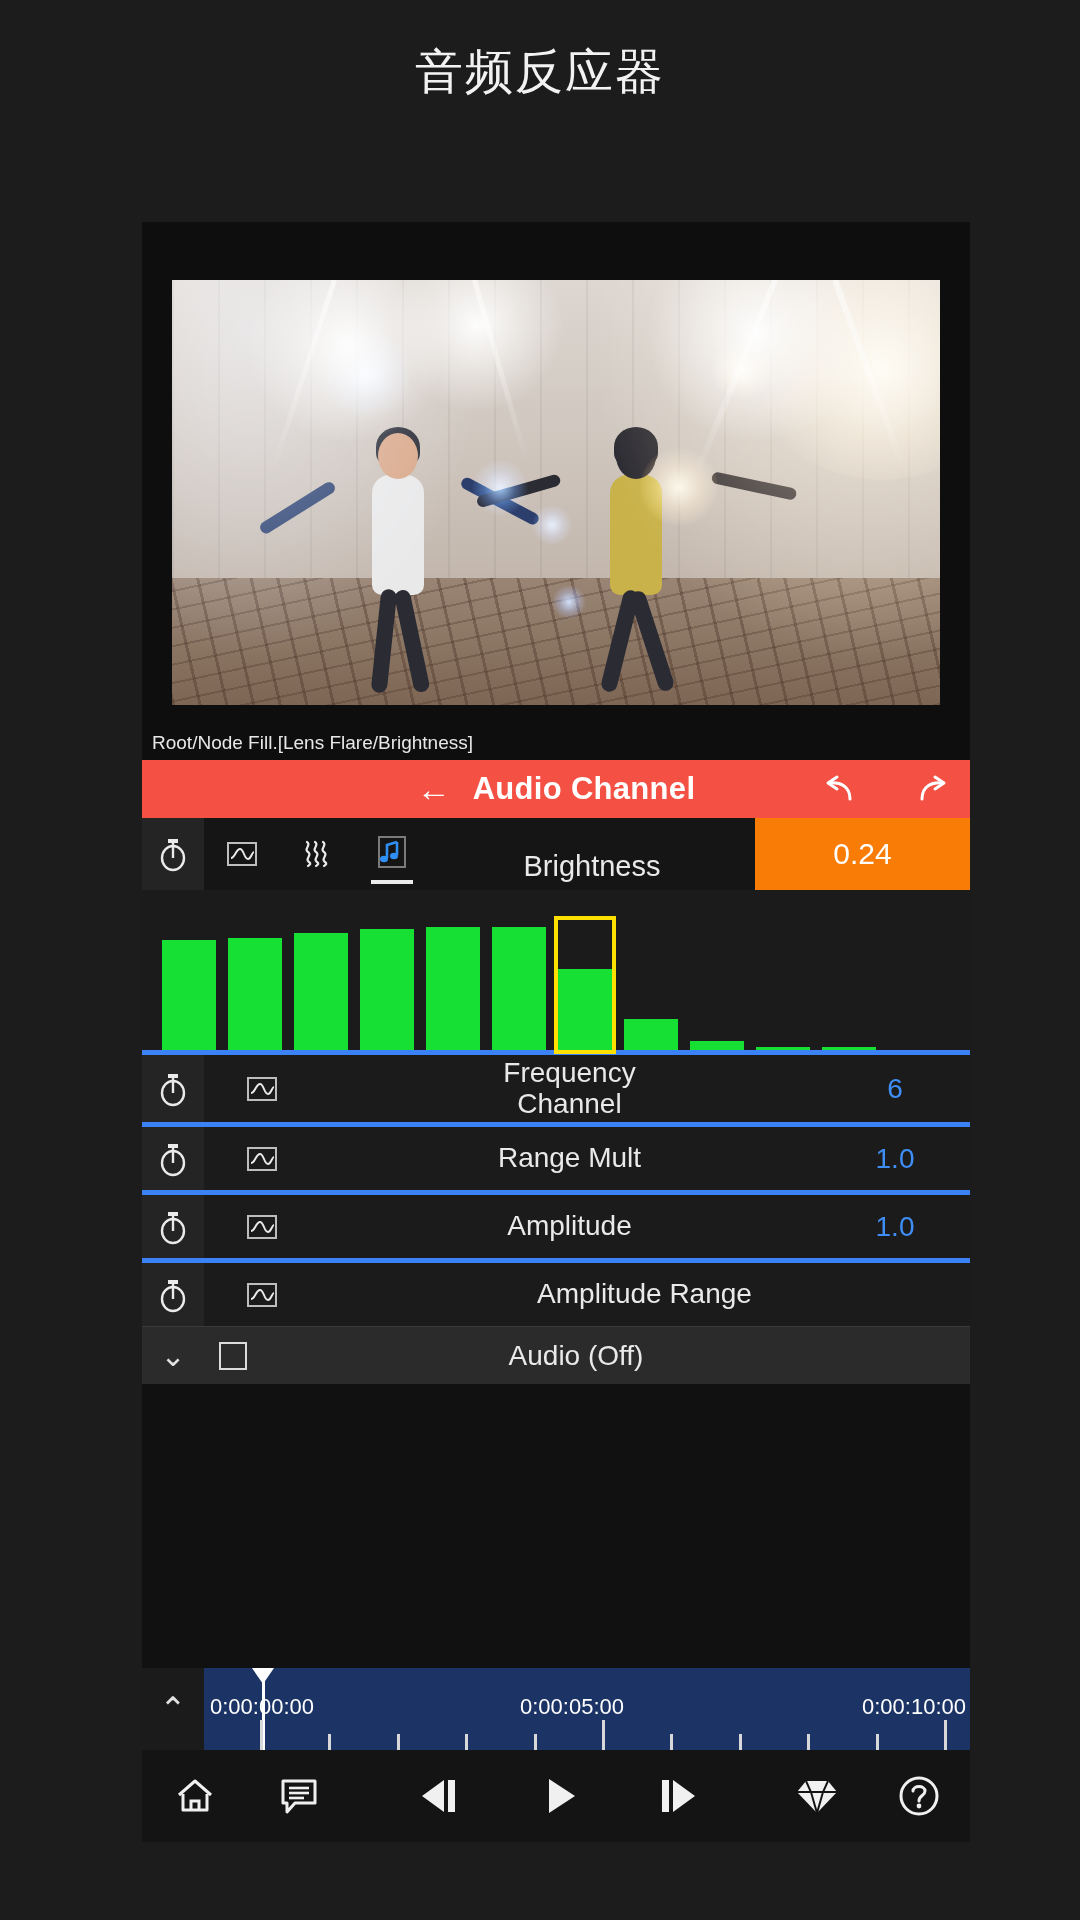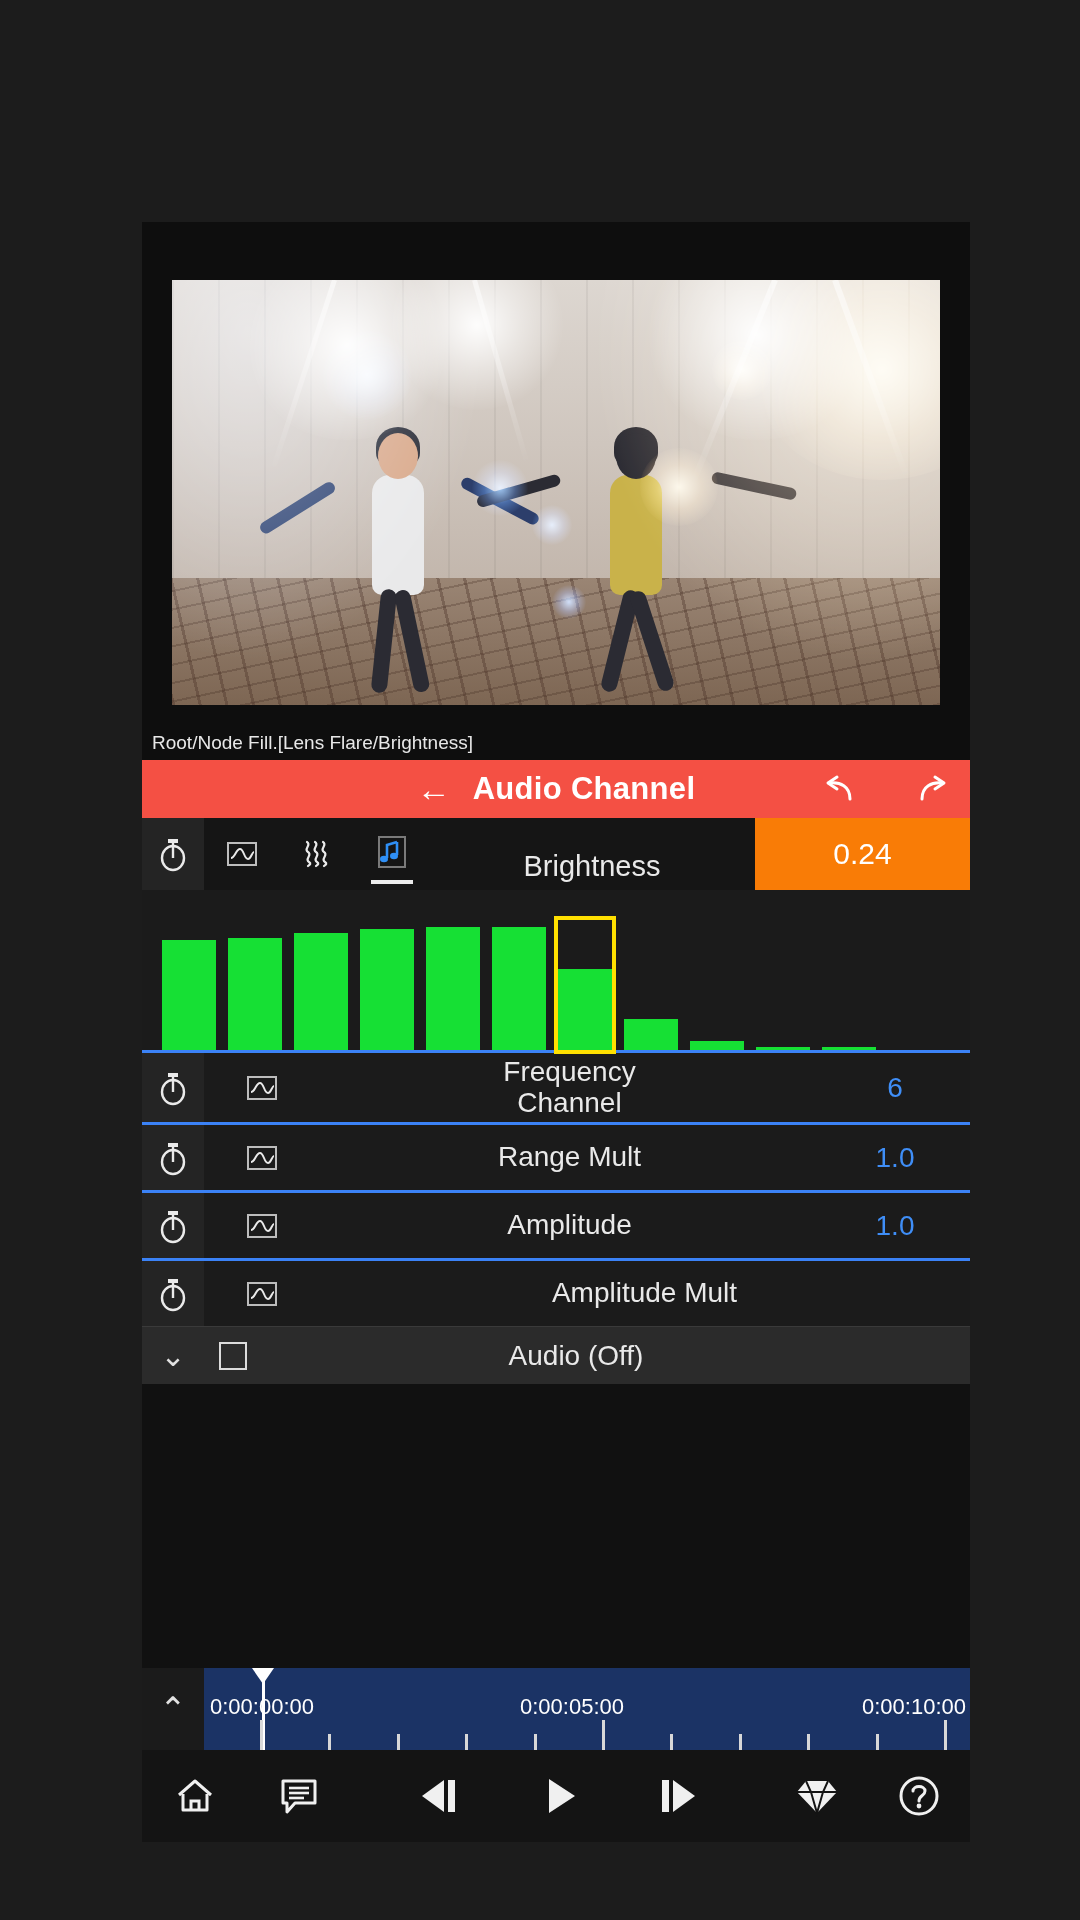--- a/index.html
+++ b/index.html
@@ -112,21 +112,21 @@
   
   .eq{ position:relative; height:160px; background:#1b1b1b; padding:0 20px;
        display:flex; align-items:flex-end; gap:0; }
   .eq-bar-wrap{ position:relative; width:54px; margin-right:12px; height:130px; display:flex; align-items:flex-end; }
   .eq-bar{ width:100%; background:#16e034; }
   .eq-sel{ outline:4px solid #ffe000; outline-offset:0; height:130px !important; width:100%;
            position:relative; background:#1b1b1b; display:flex; align-items:flex-end; }
   .eq-sel .fill{ width:100%; background:#16e034; }
 
   
-  .prow{ display:flex; align-items:stretch; height:68px; border-top:3px solid #3b82f6; background:#1b1b1b; }
+  .prow{ display:flex; align-items:stretch; height:68px; border-top:5px solid #3b82f6; background:#1b1b1b; }
   .prow.tall{ height:72px; }
   .prow .c-stop{ width:62px; background:#242424; display:flex; align-items:center; justify-content:center; }
   .prow .c-graph{ width:115px; display:flex; align-items:center; justify-content:center; }
   .prow .c-name{ flex:1; display:flex; align-items:center; justify-content:center; text-align:center;
     color:#e9e9e9; font-size:28px; line-height:1.08; }
   .prow .c-val{ width:150px; display:flex; align-items:center; justify-content:center;
     color:#3f8ef7; font-size:28px; }
   .prow-smooth{ display:flex; align-items:center; height:58px; background:#2b2b2b; border-top:1px solid #3a3a3a; }
   .prow-smooth .c-chev{ width:62px; display:flex; align-items:center; justify-content:center; color:#e2e2e2; font-size:30px; }
   .prow-smooth .c-box{ width:58px; display:flex; align-items:center; justify-content:center; }
@@ -147,20 +147,21 @@
   .toolbar{ position:absolute; left:0; bottom:0; width:828px; height:92px; background:#141414;
     display:flex; align-items:center; }
   .tb{ display:flex; align-items:center; justify-content:center; }
   svg{ display:block; }
 </style>
 </head>
 <body>
 
 <div class="page">
 
+  <div class="page-title">音频反应器</div>
 
   <div class="app">
 
     <div class="preview-wrap">
       <div class="preview">
         <div class="wall"></div>
         <div class="ground"></div>
 
         <div class="dancer d1">
           <div class="body-shape">
@@ -367,21 +368,21 @@
               <rect x="12" y="5" width="10" height="4" fill="#eaeaea"></rect>
               <line x1="17" y1="9" x2="17" y2="12" stroke="#eaeaea" stroke-width="2.4"></line>
             </svg>
           </div>
           <div class="c-graph">
             <svg width="34" height="34" viewBox="0 0 34 34">
               <rect x="3" y="6" width="28" height="22" stroke="#bdbdbd" stroke-width="2" fill="none"></rect>
               <path d="M6 21 C10 21 11 12 15 12 C19 12 19 22 23 22 C26 22 27 15 29 15" stroke="#eaeaea" stroke-width="2" fill="none"></path>
             </svg>
           </div>
-          <div class="c-name">Amplitude Mult</div>
+          <div class="c-name">Amplitude Range</div>
         </div>
       </div>
 
     <div class="prow-smooth">
       <div class="c-chev">⌄</div>
       <div class="c-box">
           <span class="chk"></span>
         </div>
       <div class="c-name">Audio (Off)</div>
     </div>

